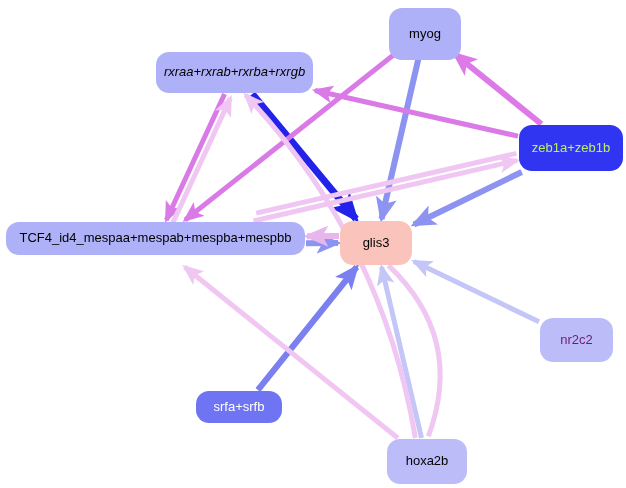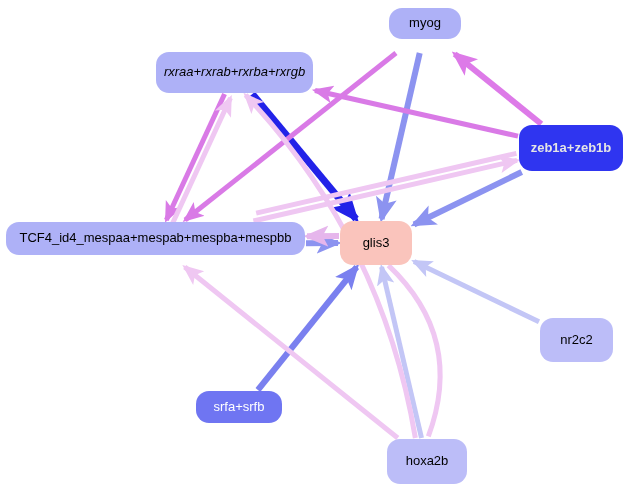--- a/index.html
+++ b/index.html
@@ -109,36 +109,36 @@
       <path d="M 224.5672514619883 94 L 166.35672514619884 220" stroke="#d97ae6" stroke-width="5" fill="none" stroke-linecap="butt" marker-end="url(#arrow-10)"></path>
       <path d="M 172.24936444115974 223.93576362763335 L 230.45989075694922 97.93576362763336" stroke="#efc7f2" stroke-width="5" fill="none" stroke-linecap="butt" marker-end="url(#arrow-11)"></path>
       <path d="M 395.9672131147541 53 L 185.1639344262295 220" stroke="#d97ae6" stroke-width="5" fill="none" stroke-linecap="butt" marker-end="url(#arrow-12)"></path>
       <path d="M 253.39267015706807 221 L 517 160.4115523465704" stroke="#efc7f2" stroke-width="5" fill="none" stroke-linecap="butt" marker-end="url(#arrow-13)"></path>
       <path d="M 516.4319797853422 153.35958942134732 L 256.1754352827244 213.17788063675044" stroke="#efc7f2" stroke-width="5" fill="none" stroke-linecap="butt"></path>
       <path d="M 415.370822622108 438 Q 382.4858135619634 240.77564459623102 245.63431876606683 95" stroke="#efc7f2" stroke-width="5" fill="none" stroke-linecap="butt" marker-end="url(#arrow-14)"></path>
       <path d="M 397.73279816513764 438 L 184.7672018348624 267" stroke="#efc7f2" stroke-width="5" fill="none" stroke-linecap="butt" marker-end="url(#arrow-15)"></path>
       <path d="M 428.331647530941 436.40889957509245 Q 464.85696244406 337.7254960544301 388.4186040526801 265.40889957509245" stroke="#efc7f2" stroke-width="5" fill="none" stroke-linecap="butt"></path>
     </svg>
   <div id="node-layer">
-      <div class="node" style="left: 389px; top: 8px; width: 72px; height: 31px; background: rgb(174, 177, 247); color: rgb(0, 0, 0); font-size: 13px;">
+      <div class="node" style="left: 389px; top: 8px; width: 72px; height: 52px; background: rgb(174, 177, 247); color: rgb(0, 0, 0); font-size: 13px;">
         <span class="node-label">myog</span>
       </div>
       <div class="node" style="left: 156px; top: 52px; width: 157px; height: 41px; background: rgb(174, 177, 247); color: rgb(0, 0, 0); font-size: 13px; font-style: italic;">
         <span class="node-label">rxraa+rxrab+rxrba+rxrgb</span>
       </div>
-      <div class="node" style="left: 519px; top: 125px; width: 104px; height: 46px; background: rgb(47, 53, 240); color: #e5e5e5; font-size: 13px; font-weight: bold;">
+      <div class="node" style="left: 519px; top: 125px; width: 104px; height: 46px; background: rgb(47, 53, 240); color: #bef264; font-size: 13px;">
         <span class="node-label">zeb1a+zeb1b</span>
       </div>
       <div class="node" style="left: 6px; top: 222px; width: 299px; height: 33px; background: rgb(174, 177, 247); color: rgb(0, 0, 0); font-size: 13px;">
         <span class="node-label">TCF4_id4_mespaa+mespab+mespba+mespbb</span>
       </div>
       <div class="node" style="left: 340px; top: 221px; width: 72px; height: 44px; background: rgb(250, 196, 188); color: rgb(0, 0, 0); font-size: 13px; text-align: right;">
         <span class="node-label">glis3</span>
       </div>
-      <div class="node" style="left: 540px; top: 318px; width: 73px; height: 44px; background: rgb(188, 189, 248); color: #000000; font-size: 13px;">
+      <div class="node" style="left: 540px; top: 318px; width: 73px; height: 44px; background: rgb(188, 189, 248); color: #701a75; font-size: 13px;">
         <span class="node-label">nr2c2</span>
       </div>
       <div class="node" style="left: 196px; top: 391px; width: 86px; height: 32px; background: rgb(111, 117, 242); color: rgb(255, 255, 255); font-size: 13px;">
         <span class="node-label">srfa+srfb</span>
       </div>
       <div class="node" style="left: 387px; top: 439px; width: 80px; height: 45px; background: rgb(188, 189, 248); color: #000000; font-size: 13px;">
         <span class="node-label">hoxa2b</span>
       </div>
     </div>
 </div>

